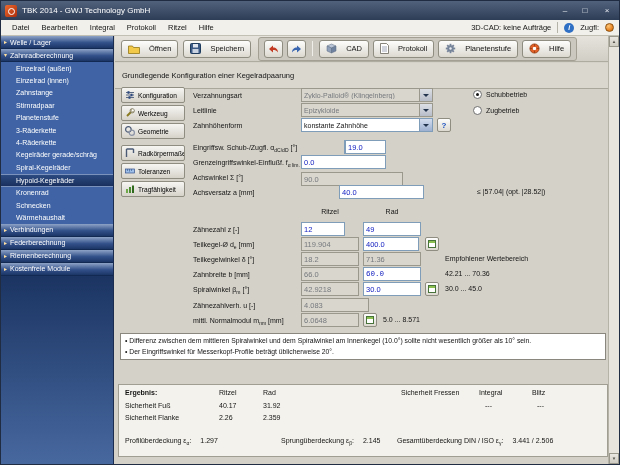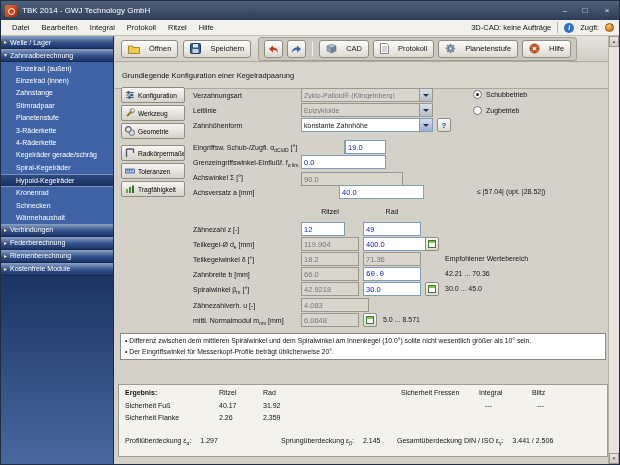--- a/index.html
+++ b/index.html
@@ -330,21 +330,21 @@
 
     <span class="colhead" style="left:186px;top:172px">Ritzel</span>
     <span class="colhead" style="left:248px;top:172px">Rad</span>
 
     <span class="flbl" style="top:189px">Zähnezahl z [-]</span>
     <input class="inp" style="left: 186px; top: 186px; width: 44px;" value="12">
     <input class="inp" style="left: 248px; top: 186px; width: 58px;" value="49">
 
     <span class="flbl" style="top:204px"><span>Teilkegel-Ø d</span><sub>e</sub><span> [mm]</span></span>
     <input class="inp dis" style="left: 186px; top: 201px; width: 58px;" value="119.904">
-    <input class="inp" style="left: 248px; top: 201px; width: 74px;" value="400.0">
+    <input class="inp" style="left: 248px; top: 201px; width: 56px;" value="400.0">
     <button class="lookup-btn" style="left:310px;top:201px">
         <span class="lookup-glyph"></span>
       </button>
 
     <span class="flbl" style="top:219px">Teilkegelwinkel δ [°]</span>
     <input class="inp dis" style="left: 186px; top: 216px; width: 58px;" value="18.2">
     <input class="inp dis" style="left: 248px; top: 216px; width: 58px;" value="71.36">
     <span class="hint" style="left:330px;top:219px">Empfohlener Wertebereich</span>
 
     <span class="flbl" style="top:234px">Zahnbreite b [mm]</span>

